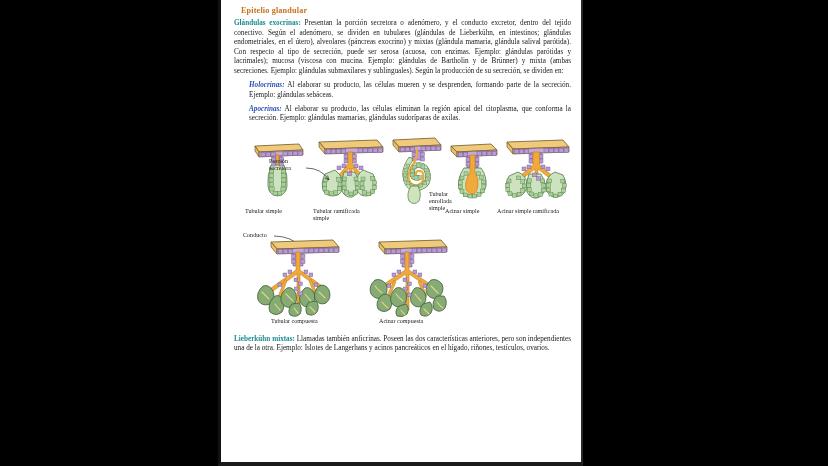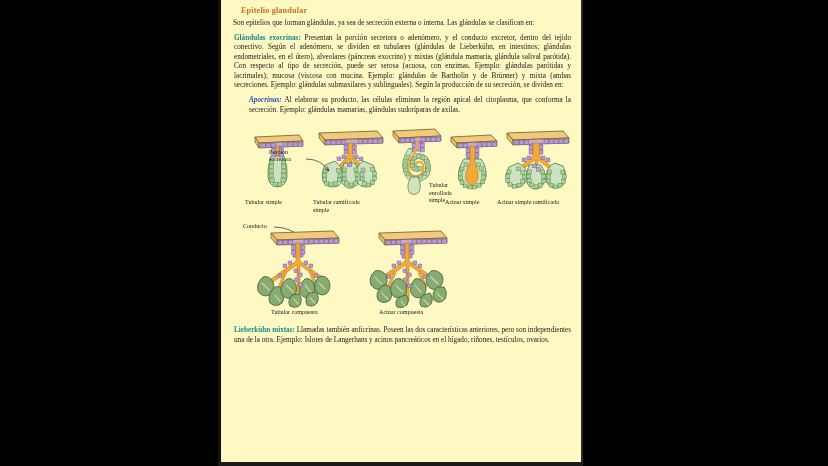--- a/index.html
+++ b/index.html
@@ -21,21 +21,21 @@
     background: #000000;
   }
 
   
   #page {
     position: absolute;
     left: 218px;
     top: 0px;
     width: 365px;
     height: 466px;
-    background: #fef9c3;
+    background: #ffffff;
     box-sizing: border-box;
     border-left: 3px solid #121212;
     border-right: 2px solid #2a2a2a;
     border-bottom: 4px solid #1a1a1a;
     overflow: hidden;
   }
 
   .page-inner {
     position: relative;
     width: 100%;
@@ -115,24 +115,24 @@
 </head>
 <body>
 
 <div id="viewer">
 
   <div id="page">
     <div class="page-inner">
 
       <div class="doc-title">Epitelio glandular</div>
 
-      <p class="body-text">Son epitelios que forman glándulas, ya sea de secreción externa o interna. Las glándulas se clasifican en:</p>
 
       <p class="body-text indent-1"><span class="term-teal">Glándulas exocrinas:</span><span> Presentan la porción secretora o adenómero, y el conducto excretor, dentro del tejido conectivo. Según el adenómero, se dividen en tubulares (glándulas de Lieberkühn, en intestinos; glándulas endometriales, en el útero), alveolares (páncreas exocrino) y mixtas (glándula mamaria, glándula salival parótida). Con respecto al tipo de secreción, puede ser serosa (acuosa, con enzimas. Ejemplo: glándulas parótidas y lacrimales); mucosa (viscosa con mucina. Ejemplo: glándulas de Bartholin y de Brünner) y mixta (ambas secreciones. Ejemplo: glándulas submaxilares y sublinguales). Según la producción de su secreción, se dividen en:</span></p>
 
+      <p class="body-text indent-2"><span class="term-blue">Holocrinas:</span><span> Al elaborar su producto, las células mueren y se desprenden, formando parte de la secreción. Ejemplo: glándulas sebáceas.</span></p>
 
       <p class="body-text indent-2"><span class="term-blue">Apocrinas:</span><span> Al elaborar su producto, las células eliminan la región apical del citoplasma, que conforma la secreción. Ejemplo: glándulas mamarias, glándulas sudoríparas de axilas.</span></p>
 
 
       <div class="figure-block">
 
         <svg class="gland" style="left:16px; top:8px;" width="58" height="66" viewBox="0 0 58 66">
           <g>
 
             <path d="M6 10 L50 8 L54 14 L10 16 Z" fill="#f0c97a" stroke="#6b5a2a" stroke-width="0.8"></path>

